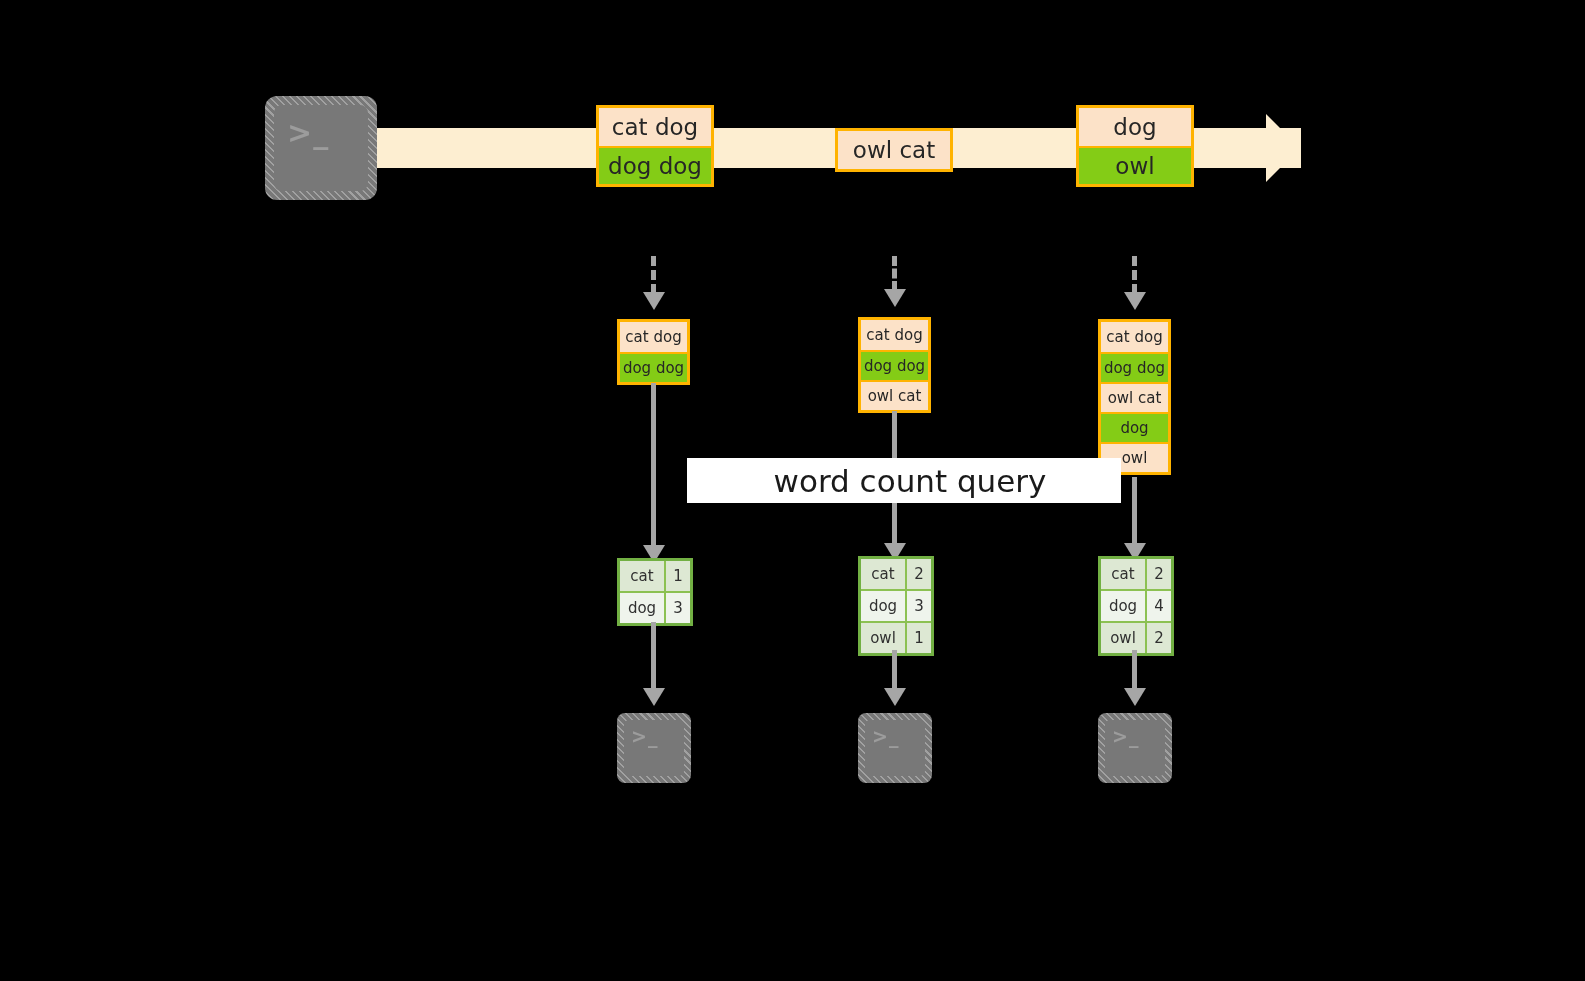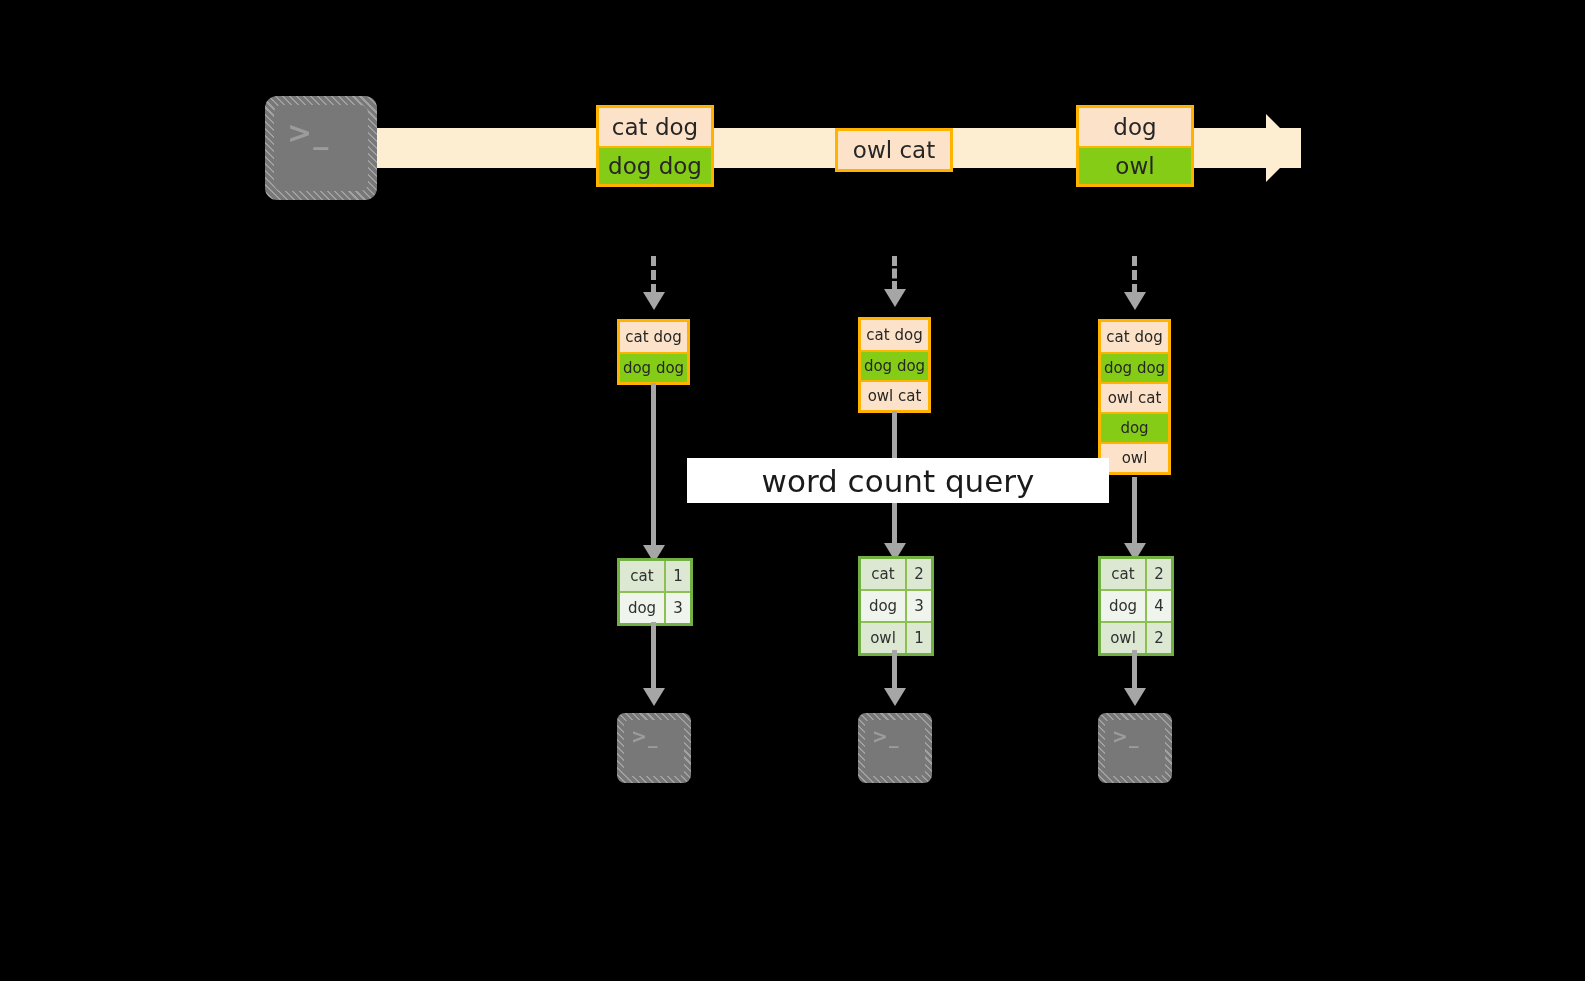--- a/index.html
+++ b/index.html
@@ -131,20 +131,21 @@
     border-top: 18px solid #a6a6a6;
   }
 
   
   .query-band {
     position: absolute;
     background: #ffffff;
     display: flex;
     align-items: center;
     justify-content: center;
+    padding-left: 12px;
   }
   .query-band .qtext {
     font-size: 31px;
     color: #1a1a1a;
     white-space: nowrap;
   }
 </style>
 </head>
 <body>
 

